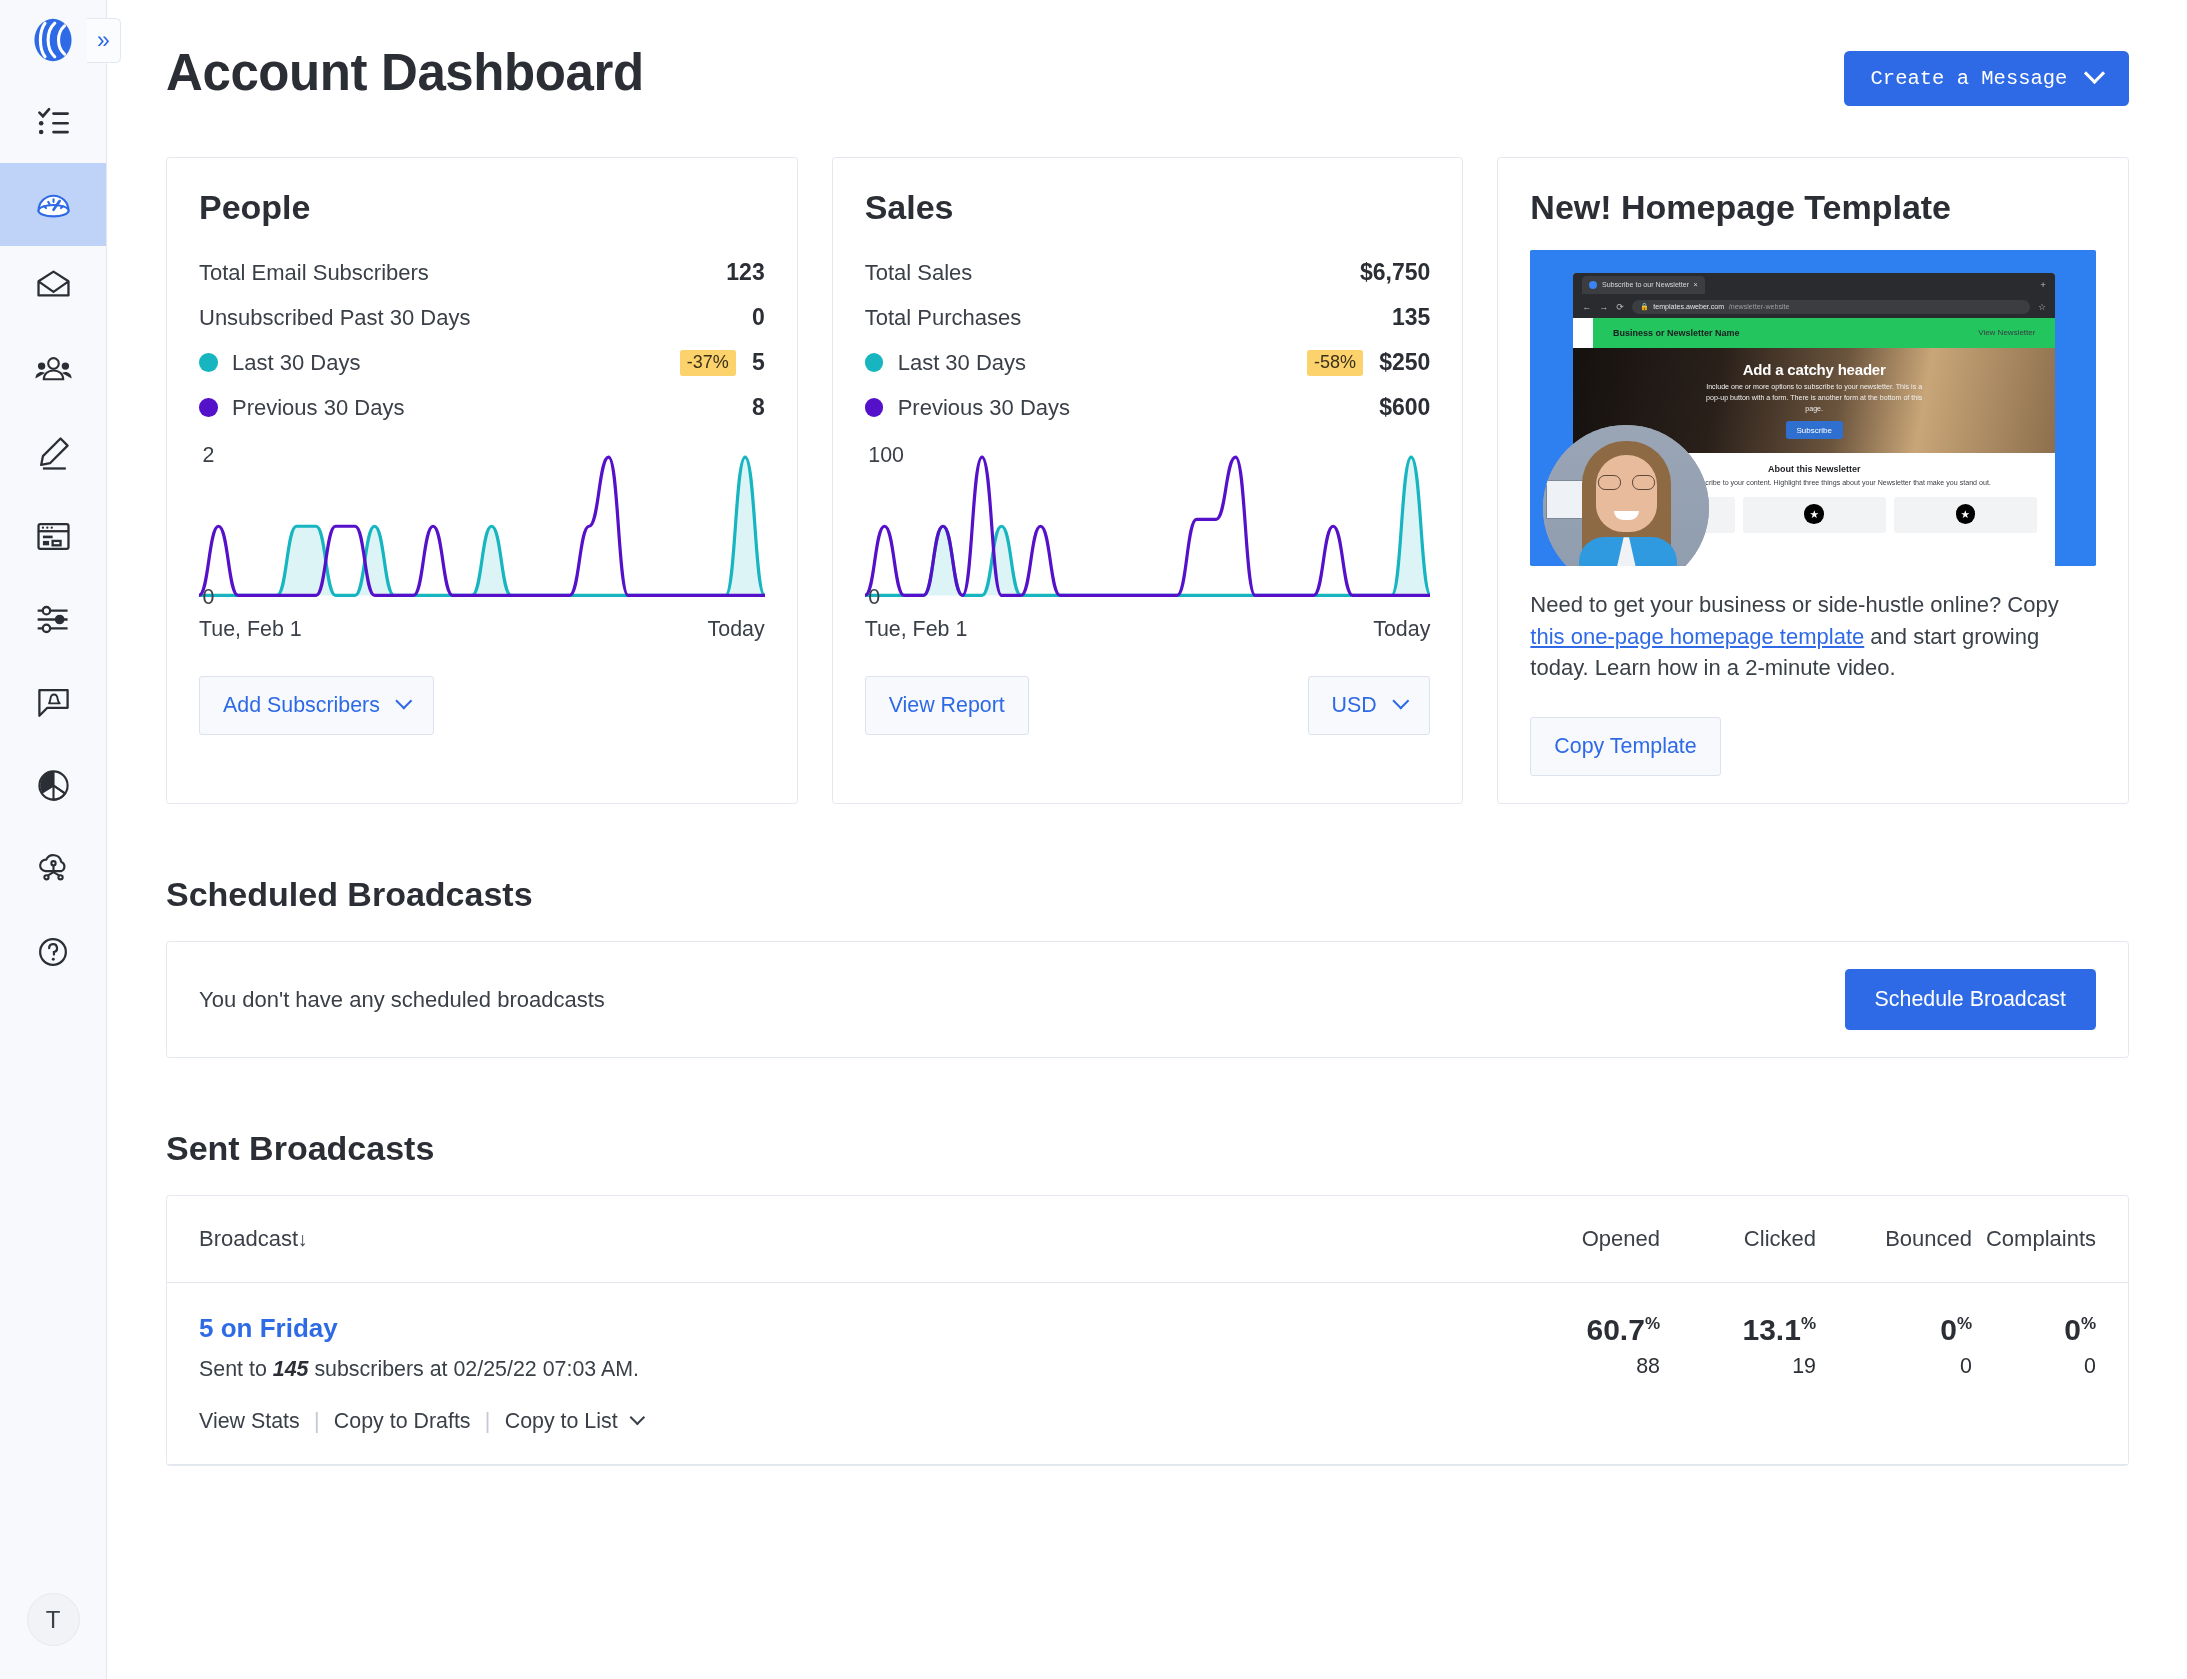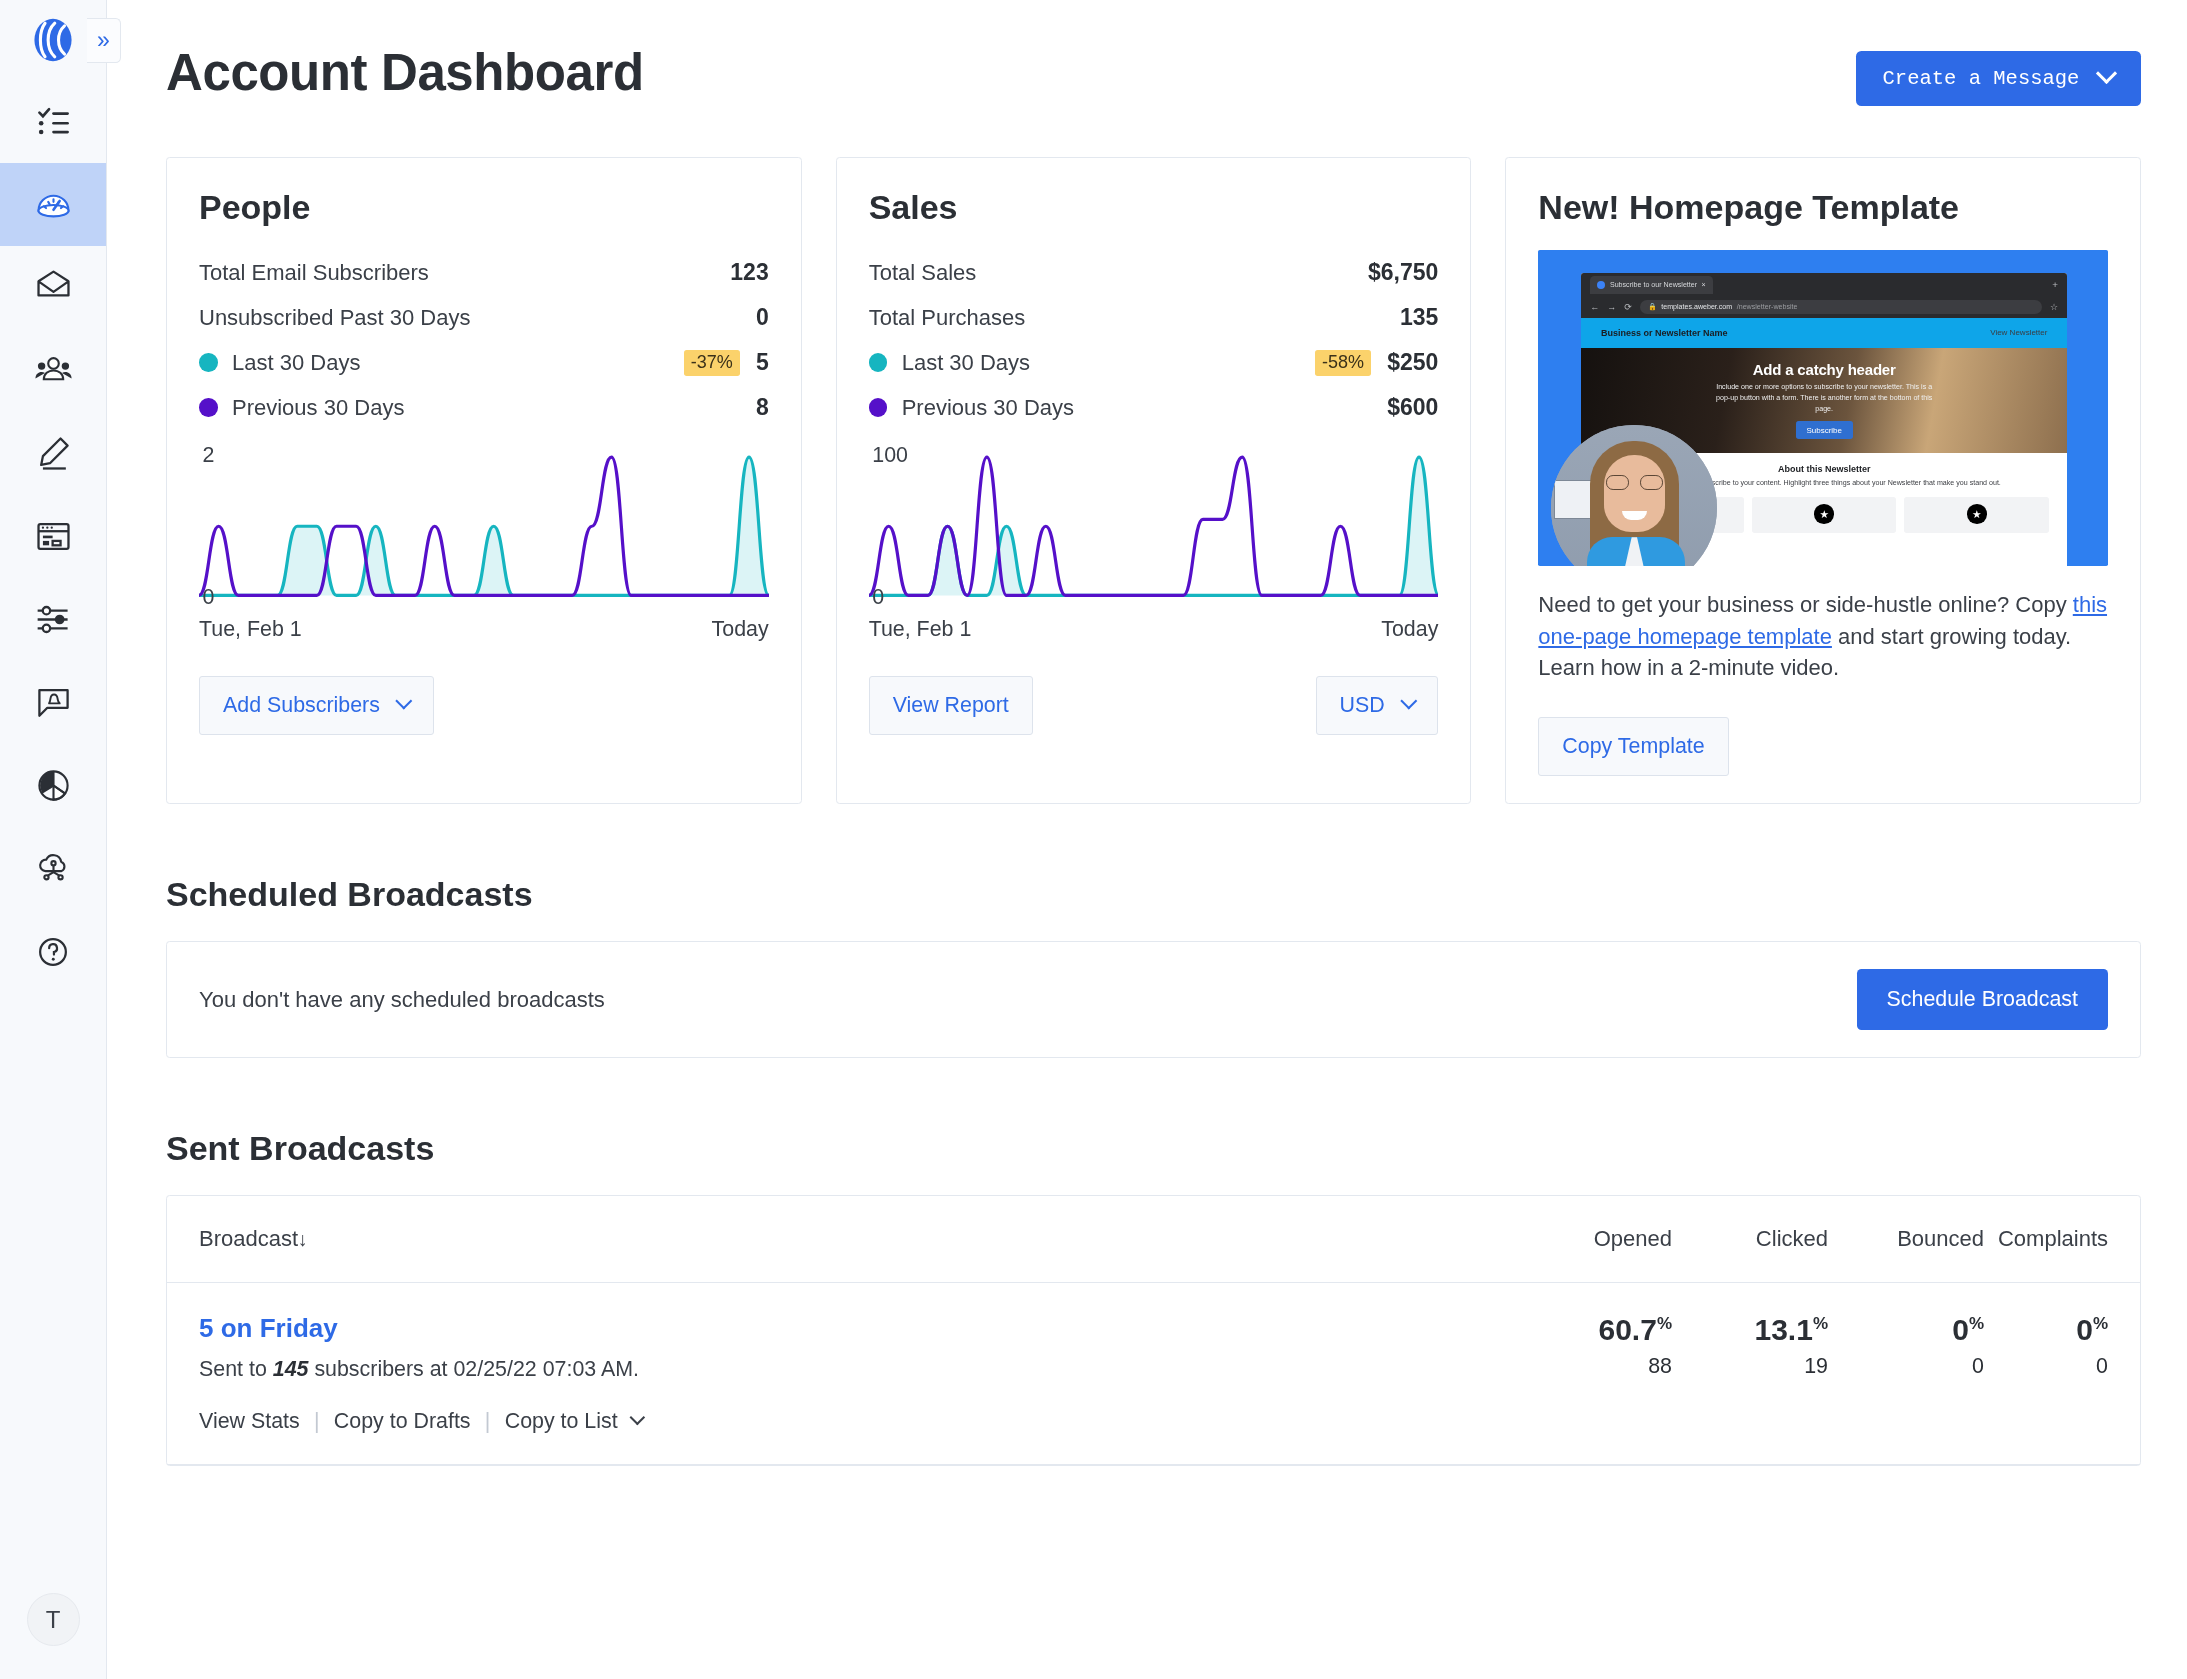--- a/index.html
+++ b/index.html
@@ -39,21 +39,21 @@
   .nav-item svg { display: block; }
   .avatar-wrap { position: absolute; bottom: 34px; left: 0; width: 100%; display: flex; justify-content: center; }
   .avatar {
     width: 53px; height: 53px; border-radius: 50%;
     background: #f1f3f6; border: 1.8px solid #e6e9ee;
     display: flex; align-items: center; justify-content: center;
     font-size: 24px; color: #3b4048; font-weight: 400; cursor: pointer;
   }
 
   
-  .main { flex: 1 1 auto; height: 1588px; overflow: hidden; position: relative; padding: 0 47px 0 59px; }
+  .main { flex: 1 1 auto; height: 1588px; overflow: hidden; position: relative; padding: 0 59px 0 59px; }
 
   .topbar { display: flex; align-items: flex-start; justify-content: space-between; padding-top: 46px; }
   .page-title { font-size: 51px; font-weight: bold; color: #2b2f35; letter-spacing: -0.4px; line-height: 1.05; }
   .create-btn {
     background: #2e6ae6; color: #fff; border: none; border-radius: 5.3px;
     padding: 0 27px; height: 55px; font-size: 20.5px; font-family: Liberation Mono, monospace;
     display: flex; align-items: center; gap: 19.6px; cursor: pointer; margin-top: 5.3px;
   }
   .chev { display:inline-block; width: 15px; height: 15px; border-right: 3.6px solid currentColor; border-bottom: 3.6px solid currentColor; transform: rotate(45deg) translate(-3.6px,-3.6px); }
 
@@ -93,21 +93,21 @@
   
   .bw { position: absolute; left: 43px; top: 23px; right: 41px; bottom: -62px; background: #fff; border-radius: 2.7px 2.7px 0 0; overflow: hidden; }
   .bw-tabs { height: 23px; background: #2a2b2e; display: flex; align-items: center; padding: 0 9px; gap: 7.1px; justify-content: space-between; }
   .bw-tab { background: #3c3d41; border-radius: 4.5px 4.5px 0 0; height: 18px; display: flex; align-items: center; gap: 4.5px; padding: 0 7.1px; font-size: 7.1px; color: #d6d8db; }
   .bw-tab .fav { width: 8px; height: 8px; border-radius: 50%; background: #3b82f6; }
   .bw-plus { color: #b9bbbf; font-size: 9.8px; }
   .bw-addr { height: 21.4px; background: #2a2b2e; display: flex; align-items: center; padding: 0 9px; gap: 8px; }
   .bw-nav { color: #b9bbbf; font-size: 9px; }
   .bw-url { flex: 1 1 auto; background: #3c3d41; border-radius: 9px; height: 14.3px; display: flex; align-items: center; padding: 0 8px; font-size: 7.1px; color: #e2e4e7; gap: 4.5px; }
   .bw-url .dim { color: #9b9da1; }
-  .bw-head { height: 30px; background: #0ea5e9; display: flex; align-items: center; justify-content: space-between; padding: 0 19.6px; }
+  .bw-head { height: 30px; background: #22c55e; display: flex; align-items: center; justify-content: space-between; padding: 0 19.6px; margin-left: 20px; }
   .bw-brand { font-size: 9px; font-weight: bold; color: #1b1d21; }
   .bw-link { font-size: 8px; color: #3b3d42; }
   .bw-hero { height: 105px; background: linear-gradient(100deg,#15110f 0%, #2a201a 30%, #6b543d 55%, #c9a678 72%, #8d6f4e 100%); position: relative; display: flex; flex-direction: column; align-items: center; justify-content: center; padding: 0 27px; }
   .bw-hero h3 { color: #fff; font-size: 15px; font-weight: bold; letter-spacing: -0.2px; }
   .bw-hero p { color: #f0f0f0; font-size: 7.1px; text-align: center; line-height: 1.5; margin-top: 4.5px; max-width: 223px; }
   .bw-sub { margin-top: 7.1px; background: #2f6fd0; color: #fff; font-size: 8px; padding: 4.5px 10.7px; border-radius: 2.7px; }
   .bw-about { background: #fff; padding: 11.6px 18px 0; text-align: center; }
   .bw-about h4 { font-size: 9px; color: #1b1d21; font-weight: bold; }
   .bw-about p { font-size: 7.1px; color: #3b3d42; line-height: 1.6; margin-top: 3.6px; }
   .bw-cards { display: flex; gap: 8px; padding: 8px 18px 0; }

